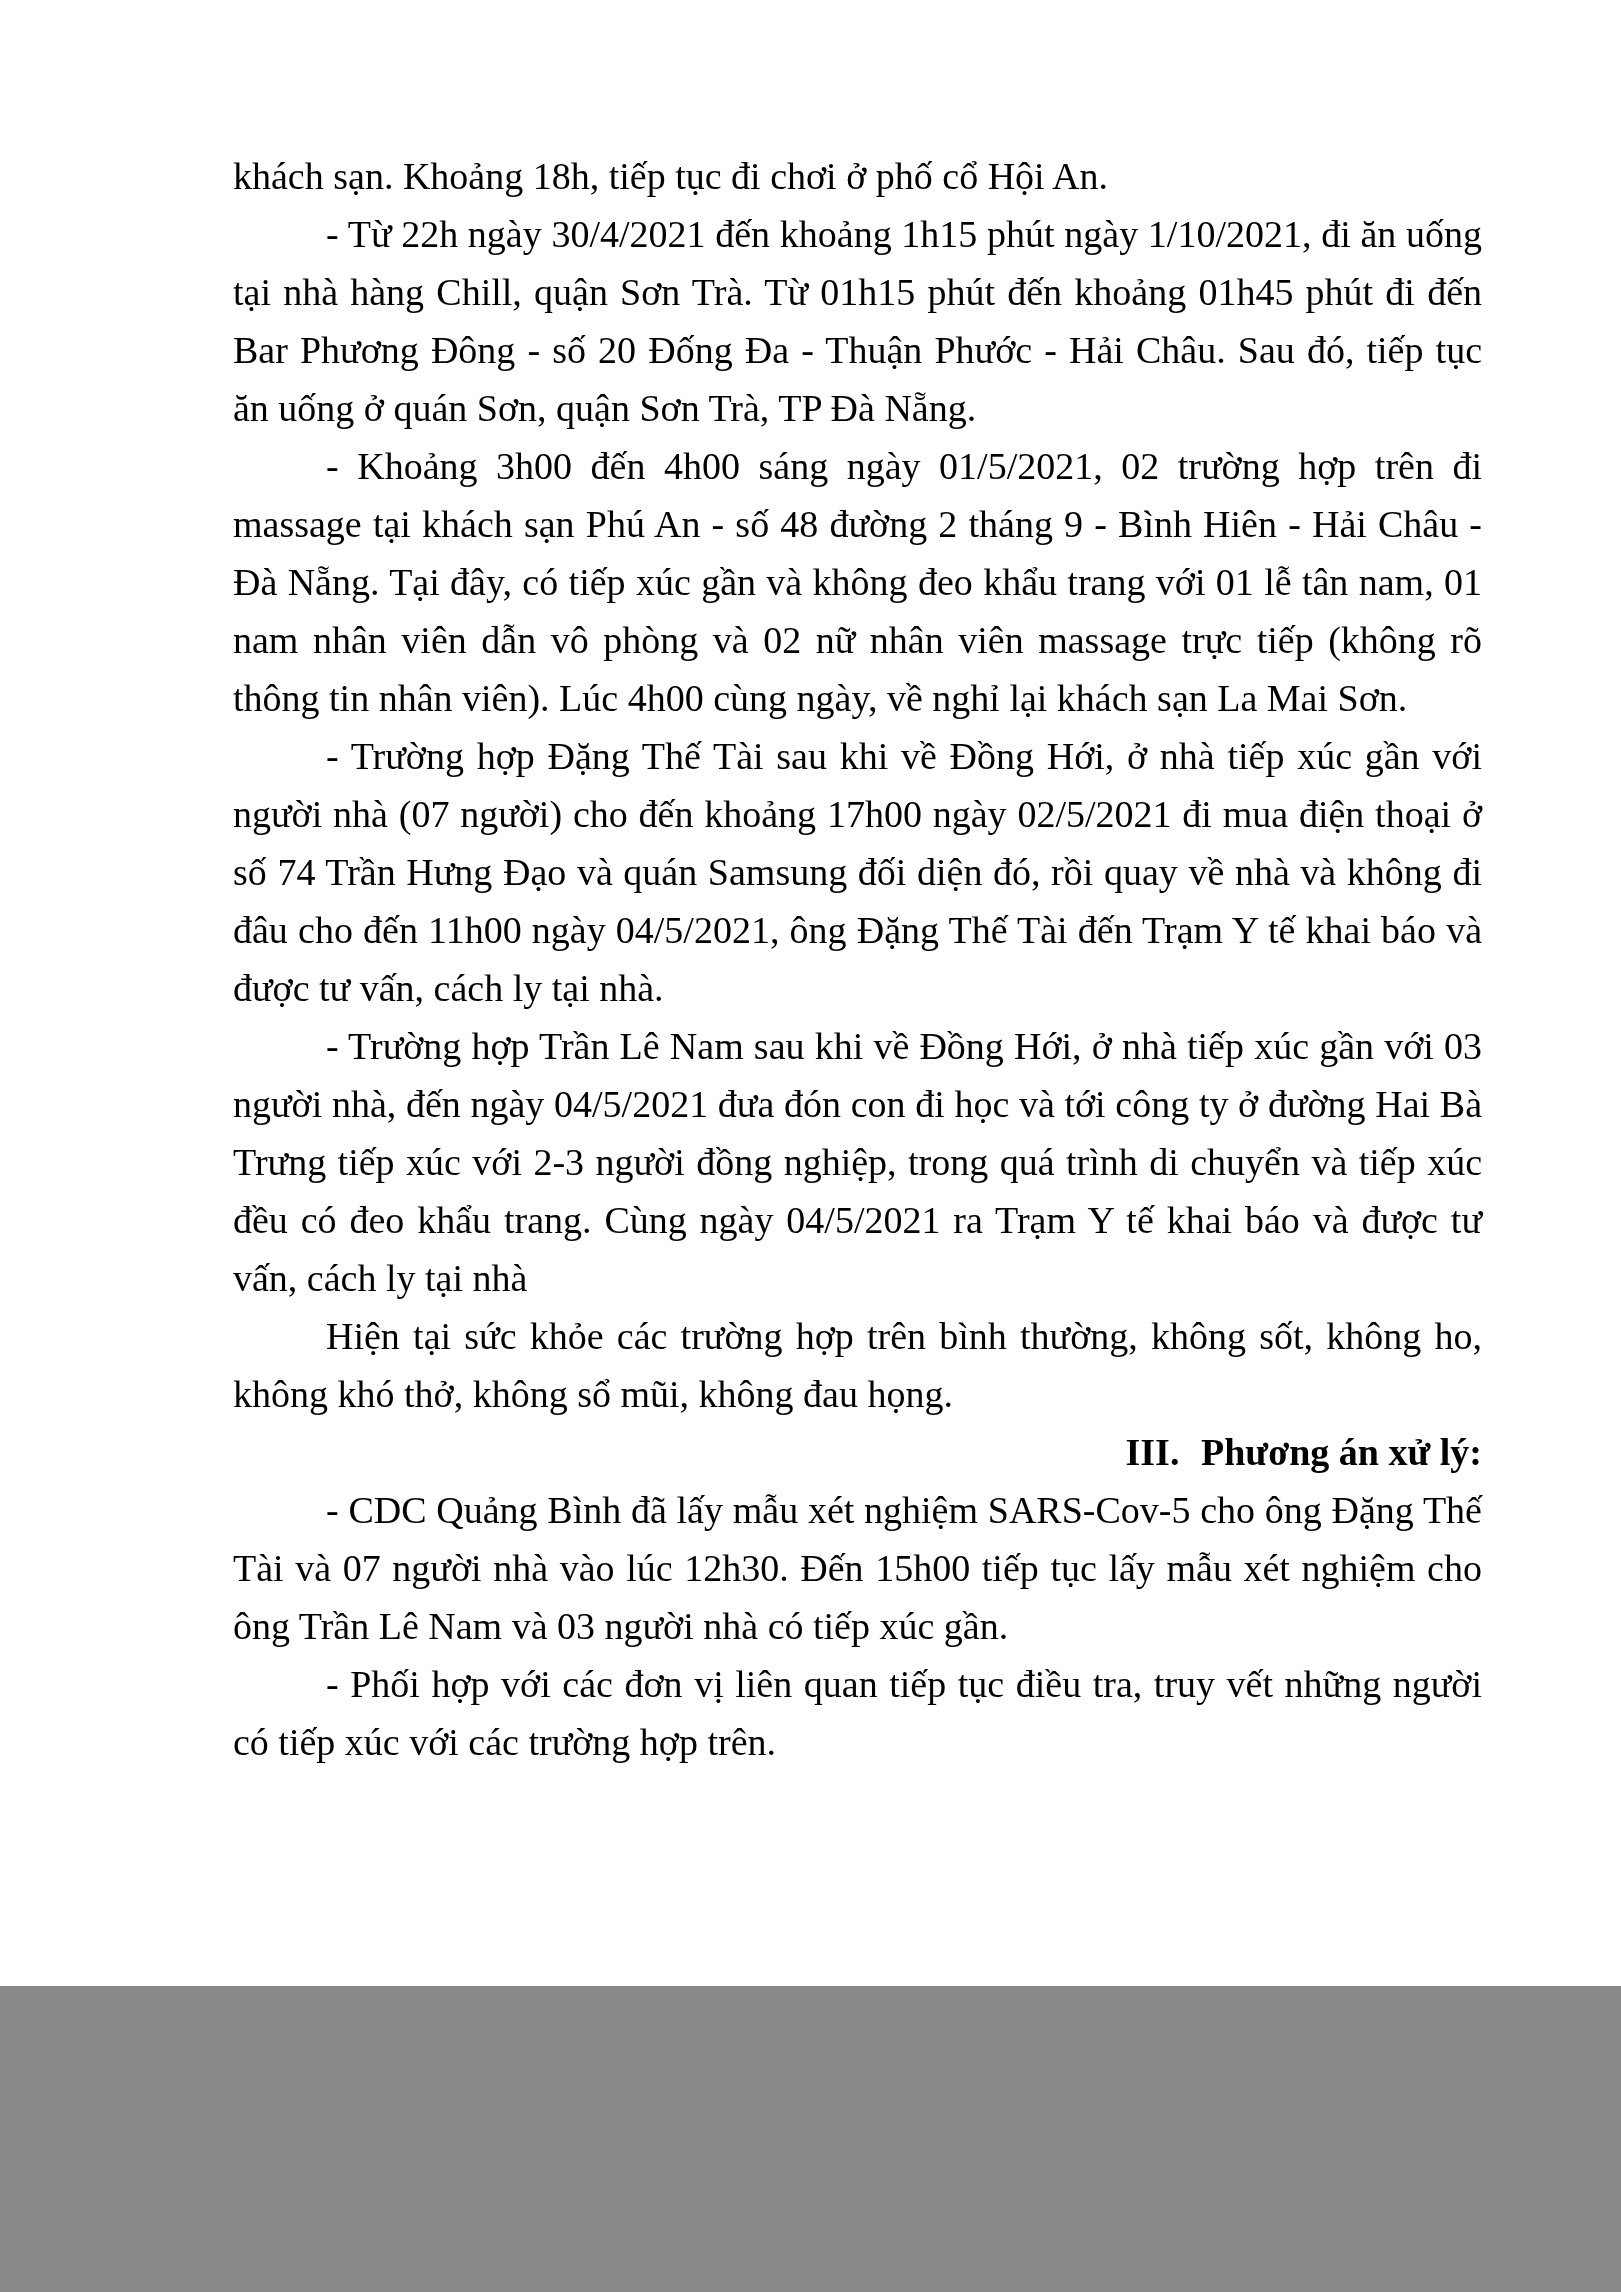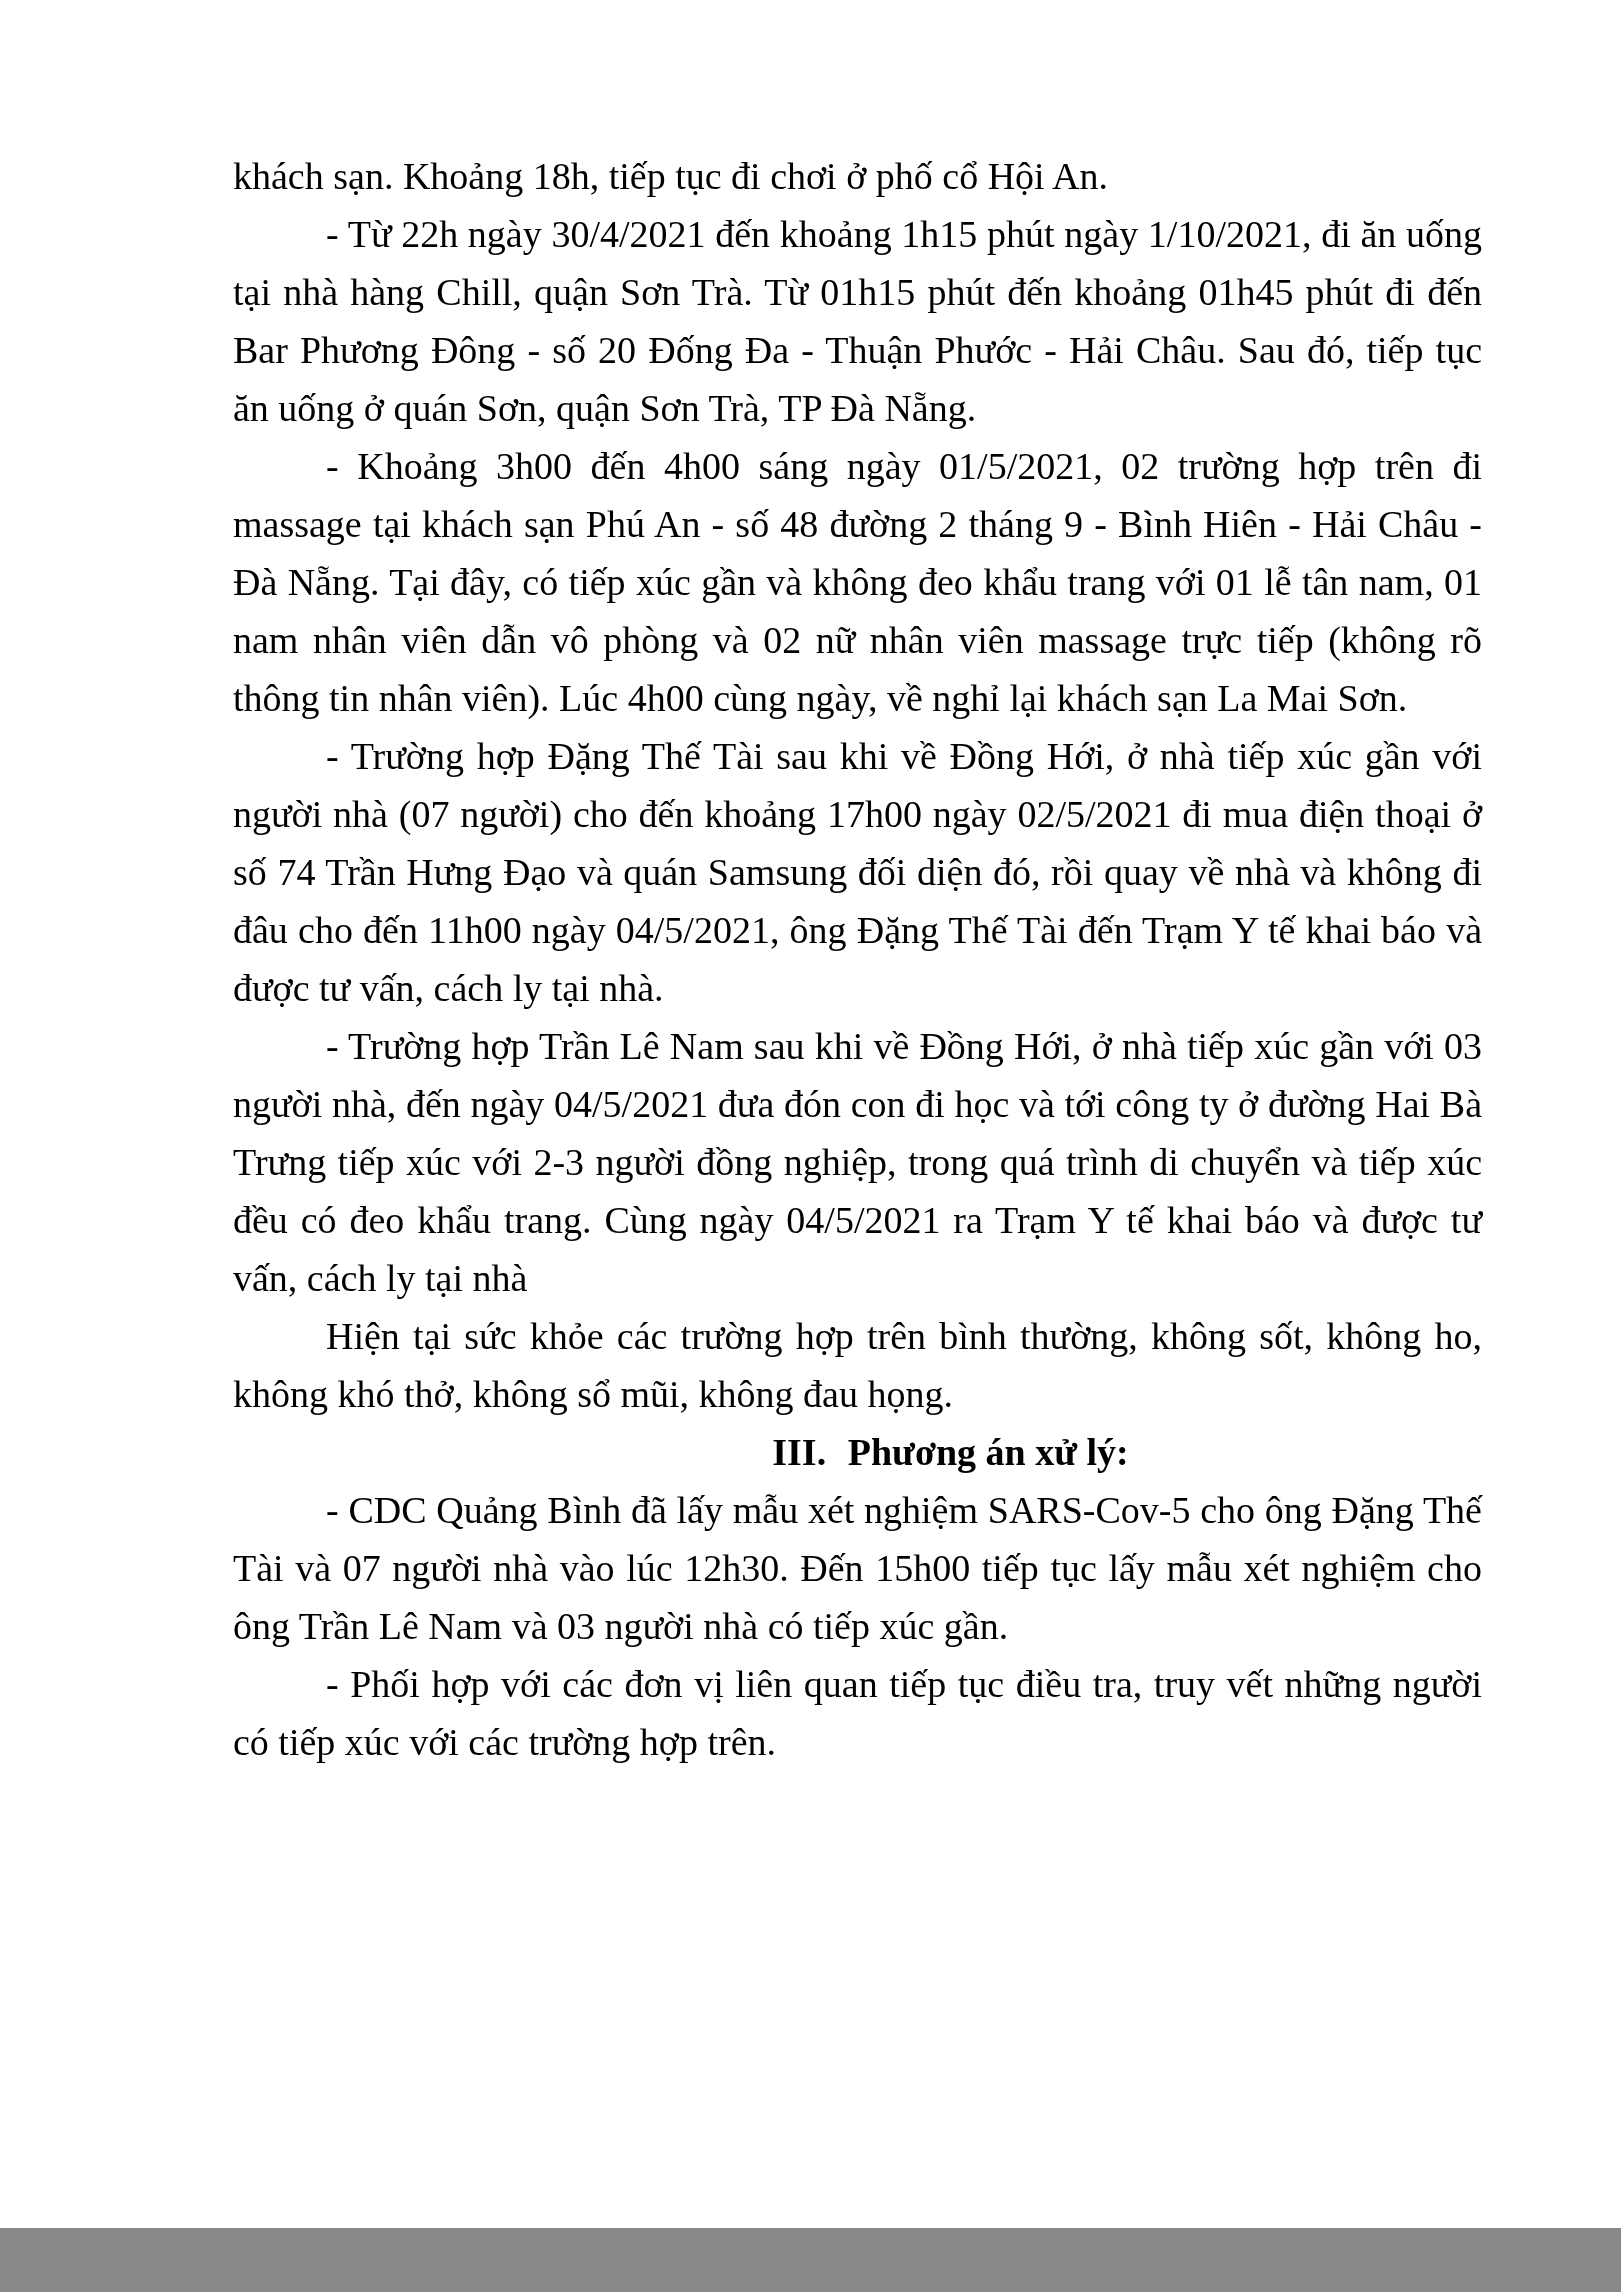--- a/index.html
+++ b/index.html
@@ -3,21 +3,21 @@
 <meta charset="utf-8">
 <style>
   html, body {
     margin: 0;
     padding: 0;
     background: #888;
   }
   .page {
     position: relative;
     width: 1621px;
-    height: 2228px;
+    height: 1986px;
     margin: 0 auto;
     background: #ffffff;
     overflow: hidden;
   }
   .content {
     position: absolute;
     left: 233px;
     top: 147px;
     width: 1249px;
     color: #000000;
@@ -29,21 +29,21 @@
   .para {
     margin: 0;
     padding: 0;
     text-indent: 93px;
   }
   .para.no-indent {
     text-indent: 0;
   }
   .para.heading {
     font-weight: bold;
-    text-align: center;
+    text-align: right;
   }
   .h-num {
     display: inline-block;
     margin-right: 21.6px;
   }
 </style>
 </head>
 <body>
 
 <div class="page">

